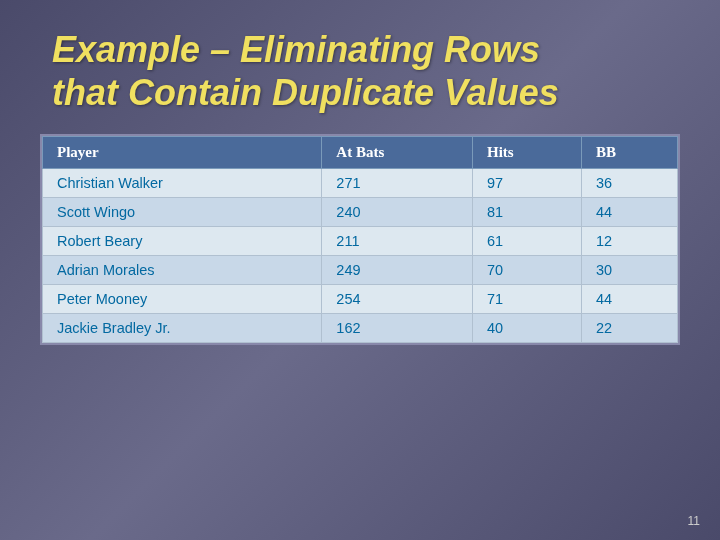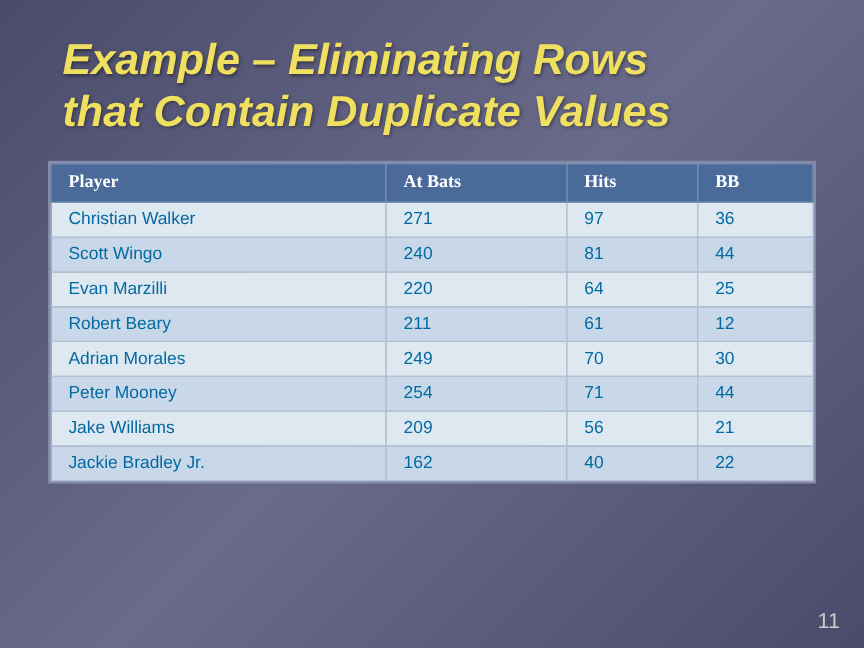--- a/index.html
+++ b/index.html
@@ -71,21 +71,21 @@
       color: #0369a1;
       border: 1px solid #b0c0d0;
       font-size: 14.5px;
     }
 
     .slide-number {
       position: absolute;
       bottom: 12px;
       right: 20px;
       color: #cccccc;
-      font-size: 18px;
+      font-size: 12px;
     }
   </style>
 </head>
 <body>
 
 <div class="slide-bg">
 
   <div class="title-area">
     <div class="title-text">
       <span>Example – Eliminating Rows</span><br>
@@ -110,50 +110,38 @@
             <td>97</td>
             <td>36</td>
           </tr>
           <tr>
             <td>Scott Wingo</td>
             <td>240</td>
             <td>81</td>
             <td>44</td>
           </tr>
           <tr>
-            <td>Evan Marzilli</td>
-            <td>220</td>
-            <td>64</td>
-            <td>25</td>
-          </tr>
-          <tr>
             <td>Robert Beary</td>
             <td>211</td>
             <td>61</td>
             <td>12</td>
           </tr>
           <tr>
             <td>Adrian Morales</td>
             <td>249</td>
             <td>70</td>
             <td>30</td>
           </tr>
           <tr>
             <td>Peter Mooney</td>
             <td>254</td>
             <td>71</td>
             <td>44</td>
           </tr>
           <tr>
-            <td>Jake Williams</td>
-            <td>209</td>
-            <td>56</td>
-            <td>21</td>
-          </tr>
-          <tr>
             <td>Jackie Bradley Jr.</td>
             <td>162</td>
             <td>40</td>
             <td>22</td>
           </tr>
         </tbody>
     </table>
   </div>
 
   <div class="slide-number">11</div>

